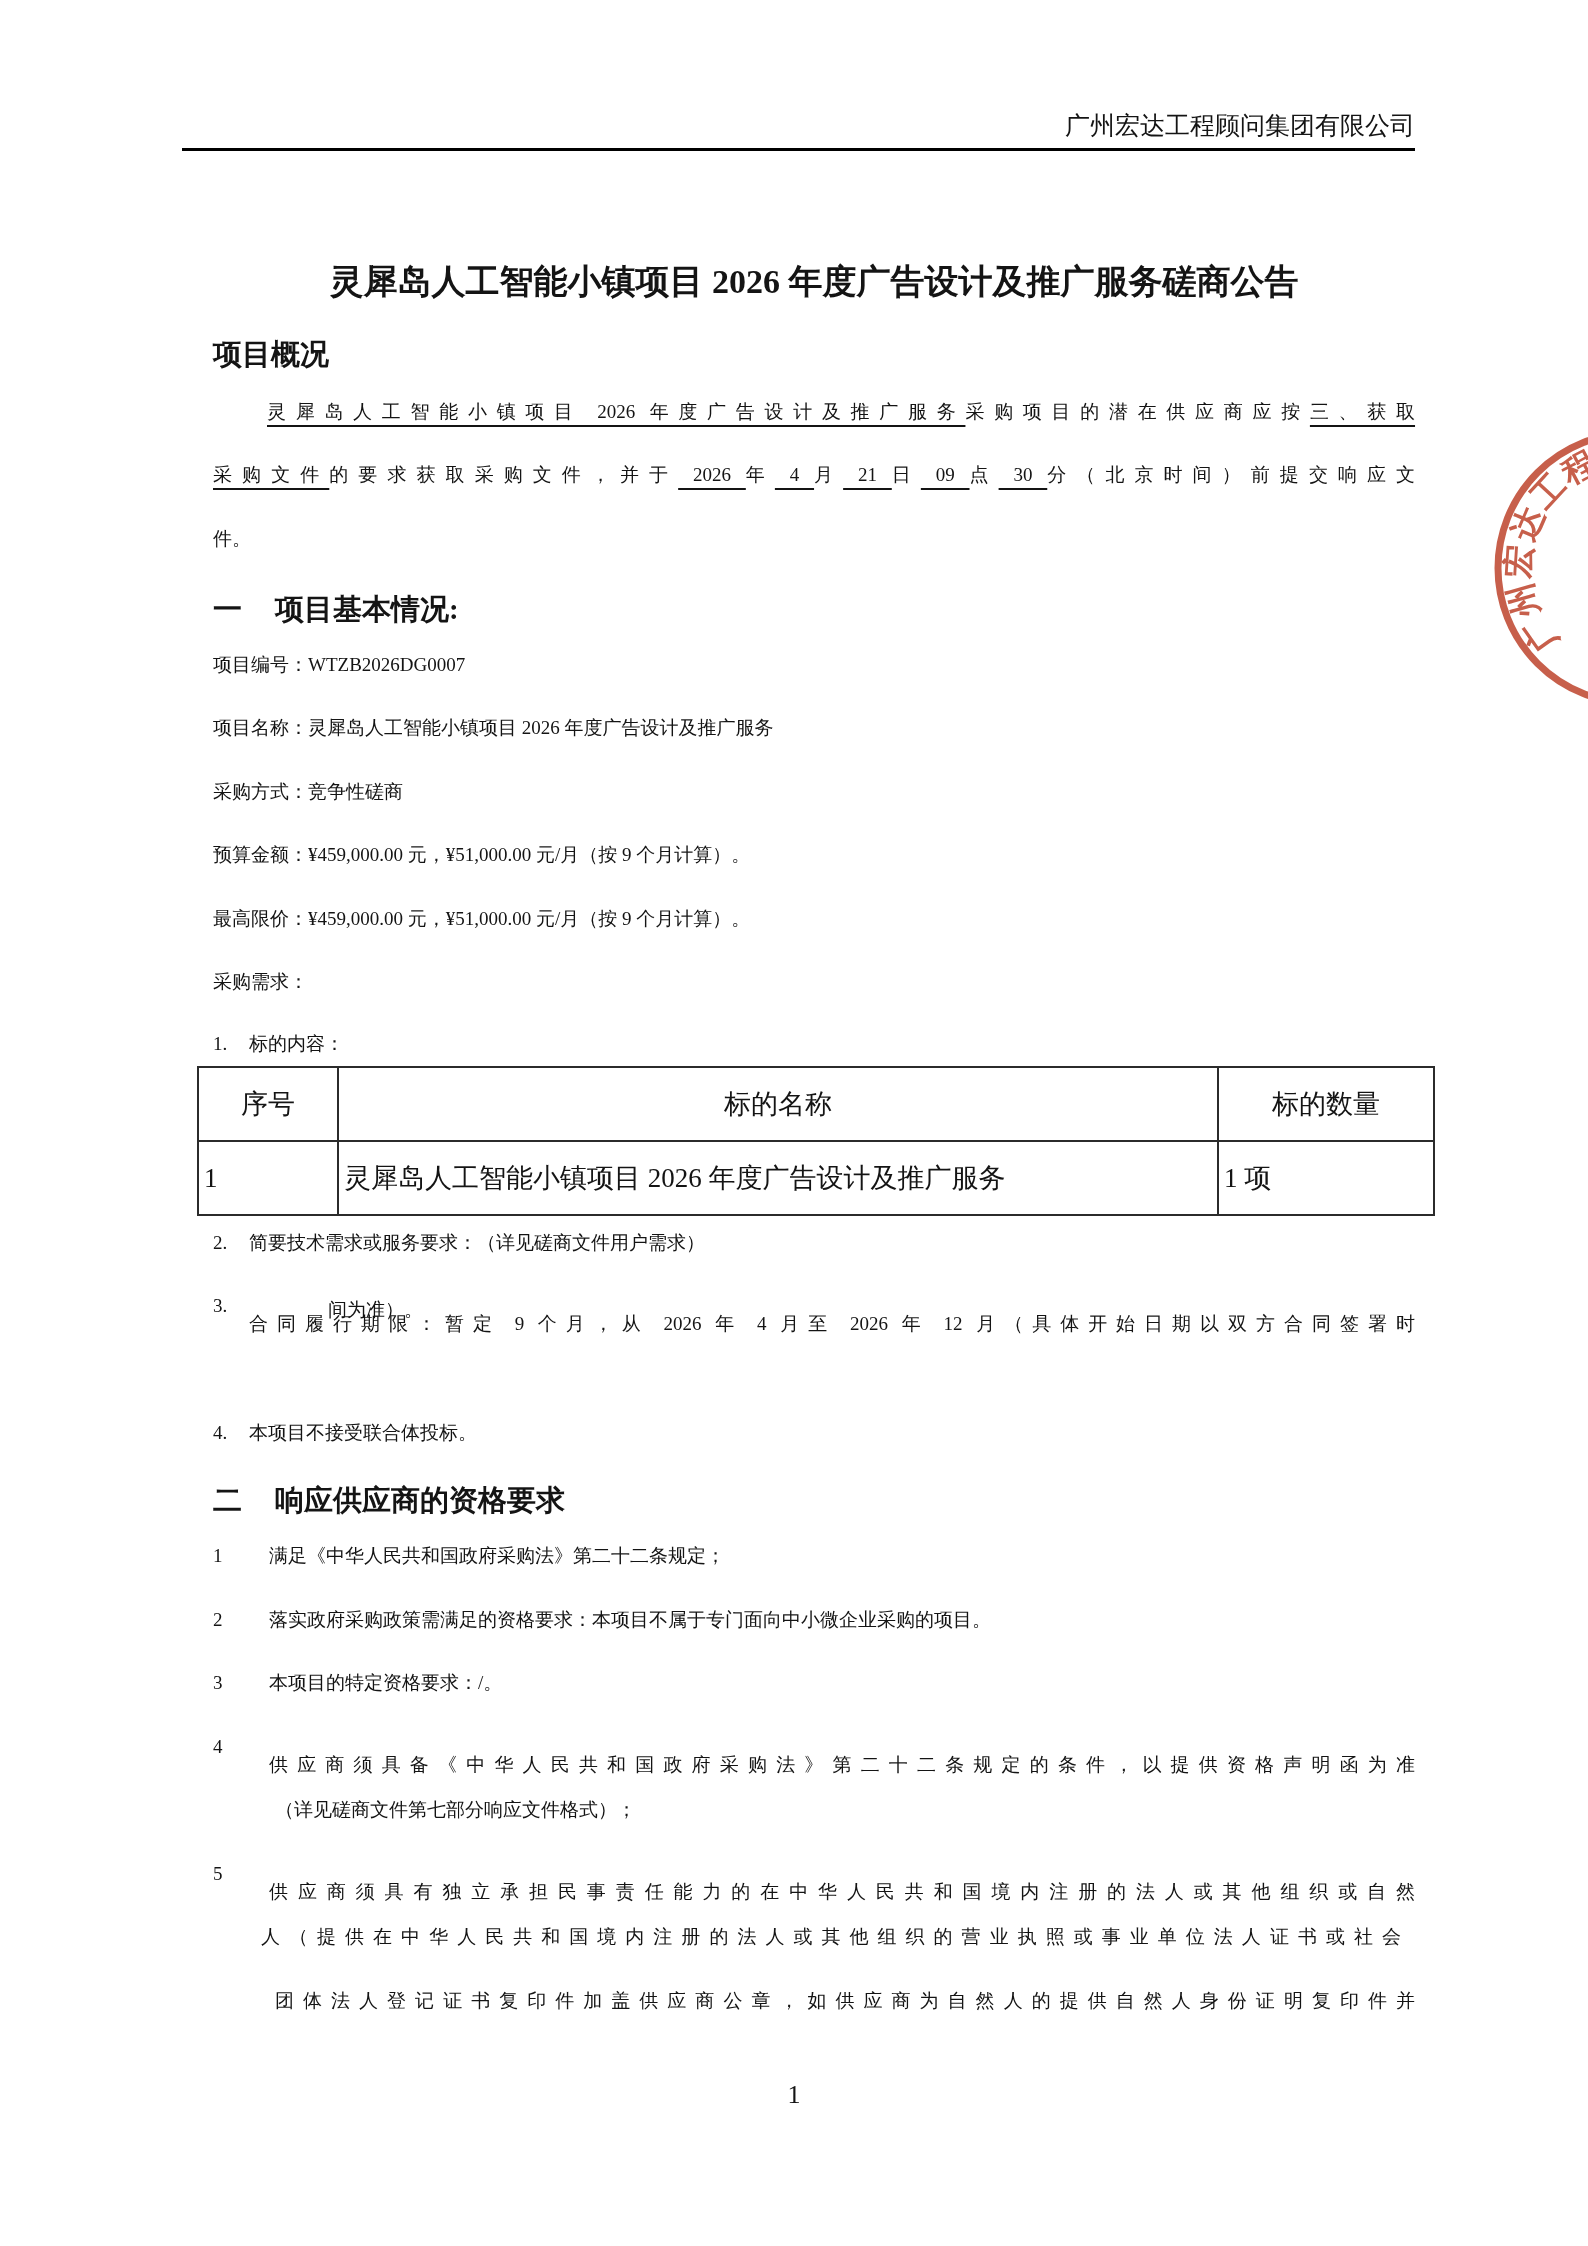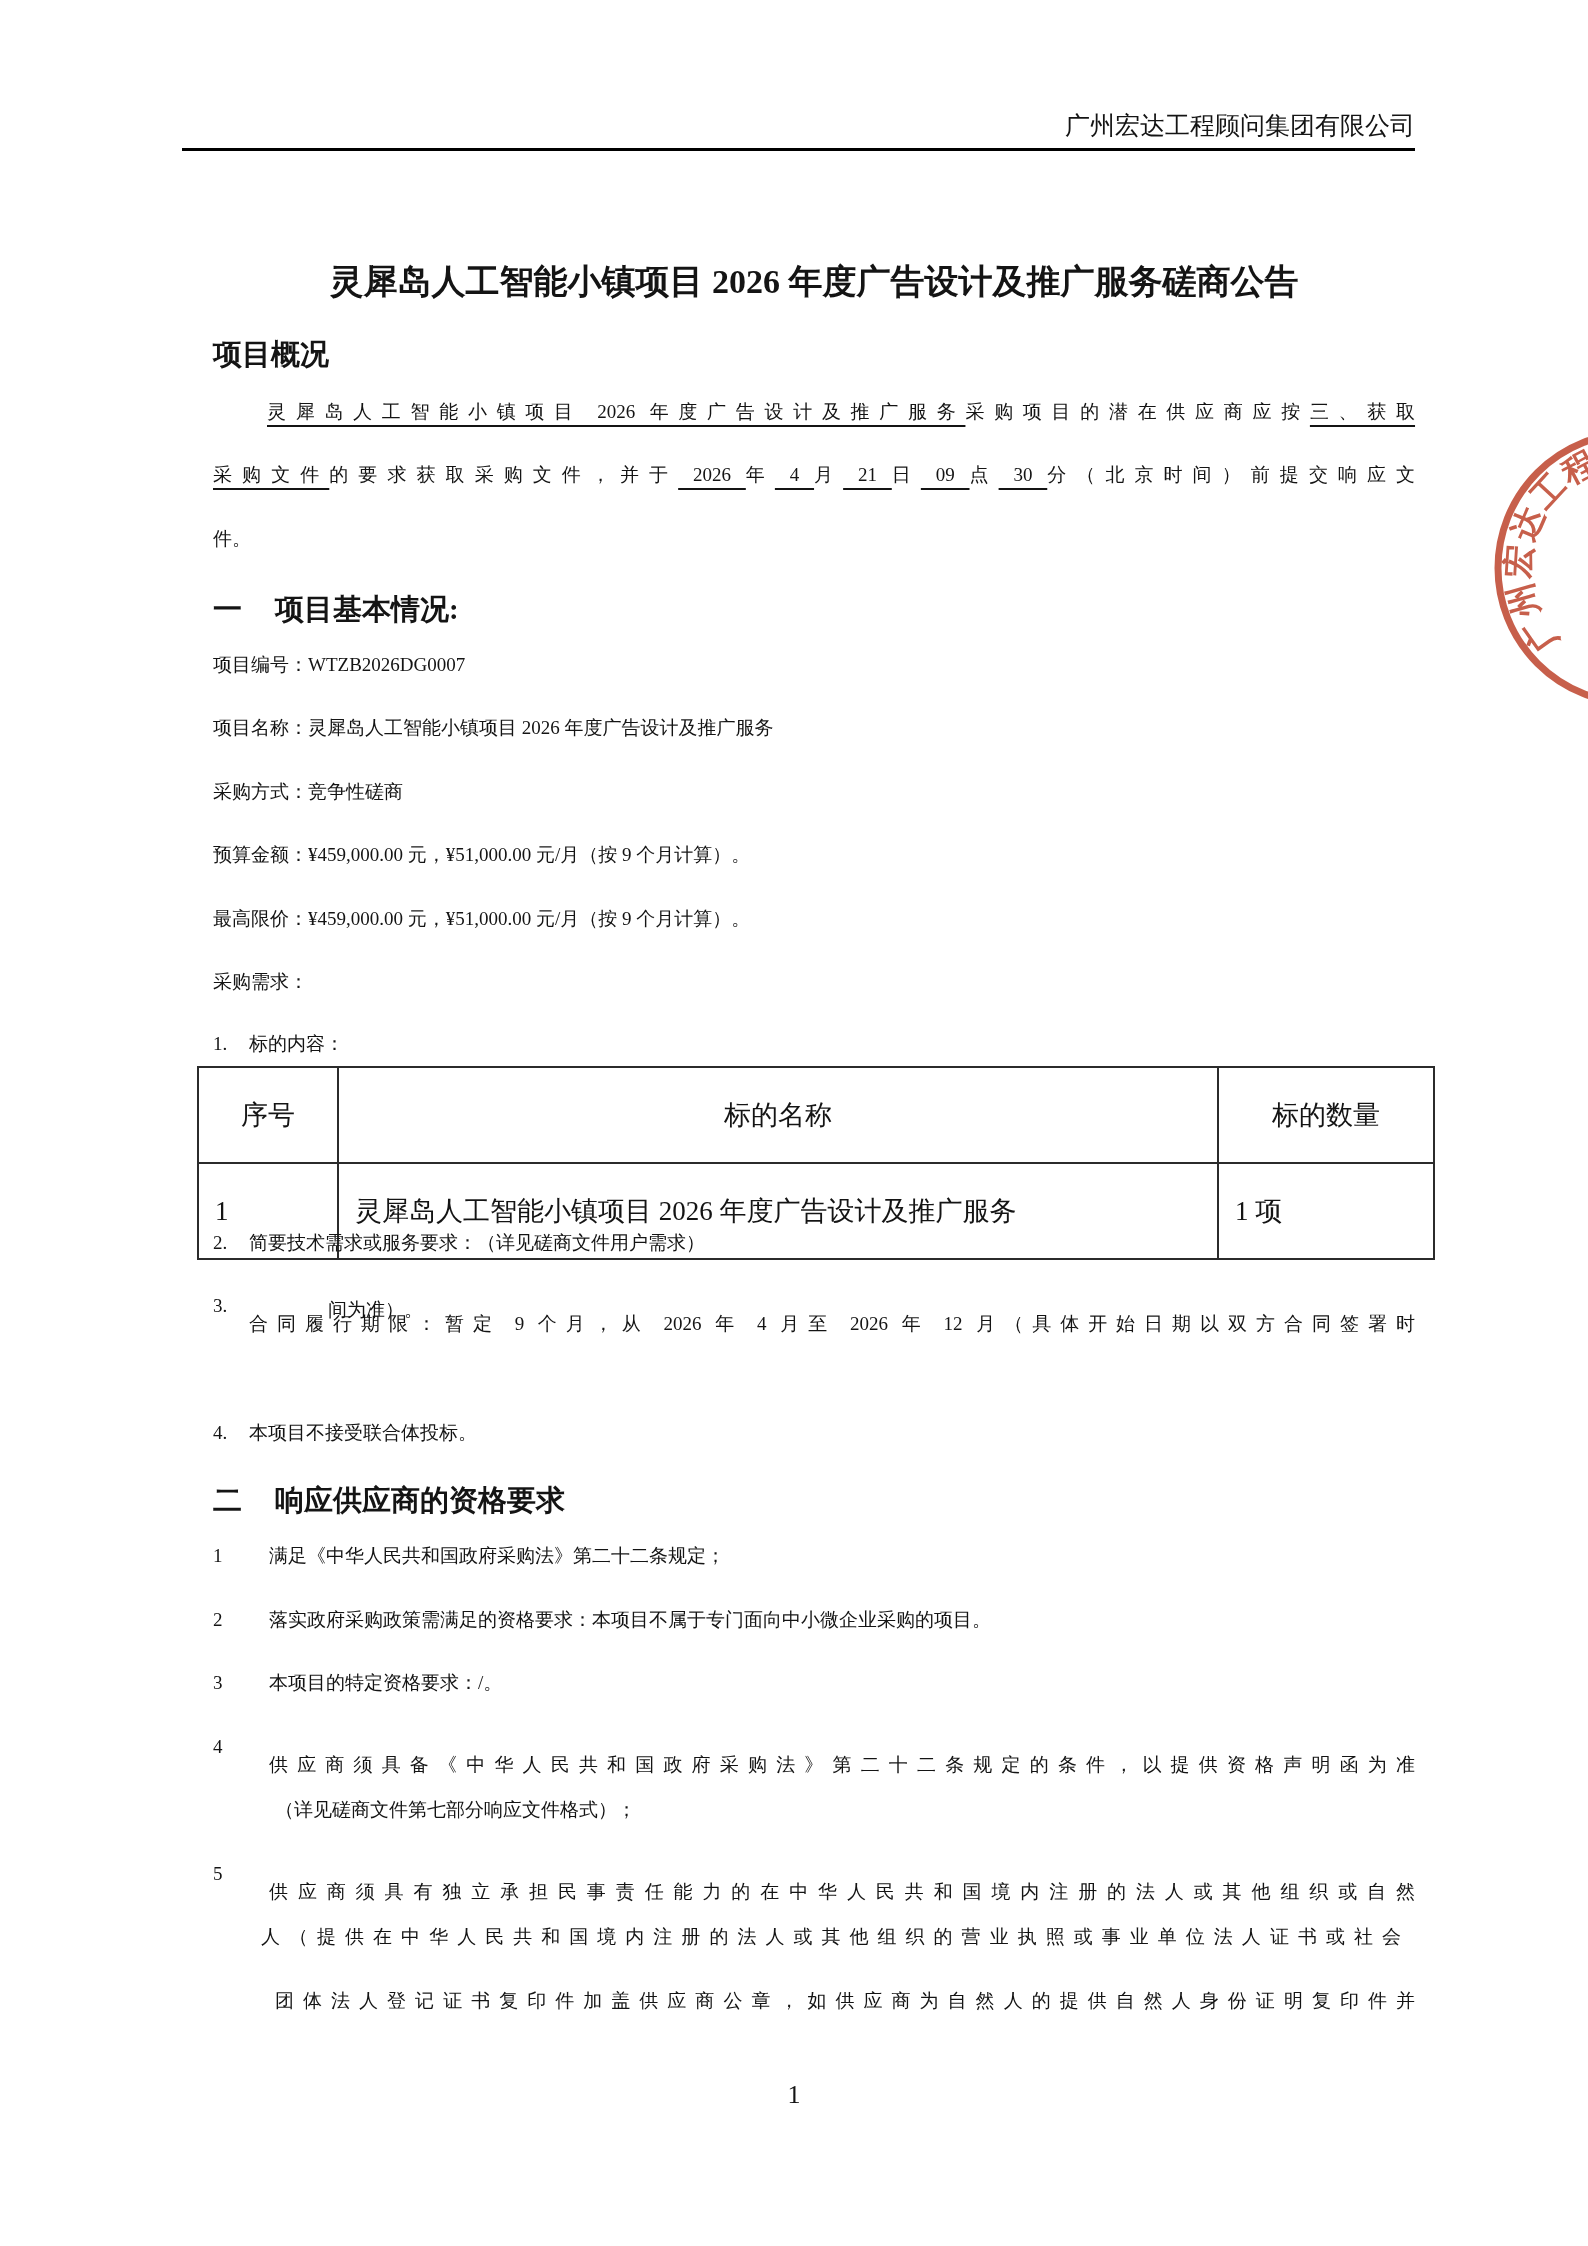--- a/index.html
+++ b/index.html
@@ -59,21 +59,21 @@
     table-layout: fixed;
     width: 1236px;
     font-size: 27px;
     color: #141414;
   }
   table.goods th, table.goods td {
     border: 2px solid #2b2b2b;
     vertical-align: middle;
     font-weight: normal;
     height: 62px;
-    padding: 16px;
+    padding: 5px;
   }
   .col-no { width: 140px; }
   .col-name { width: 880px; }
   .col-qty { width: 216px; }
   .pageno {
     position: absolute;
     top: 2080px;
     left: 0;
     width: 1588px;
     text-align: center;

